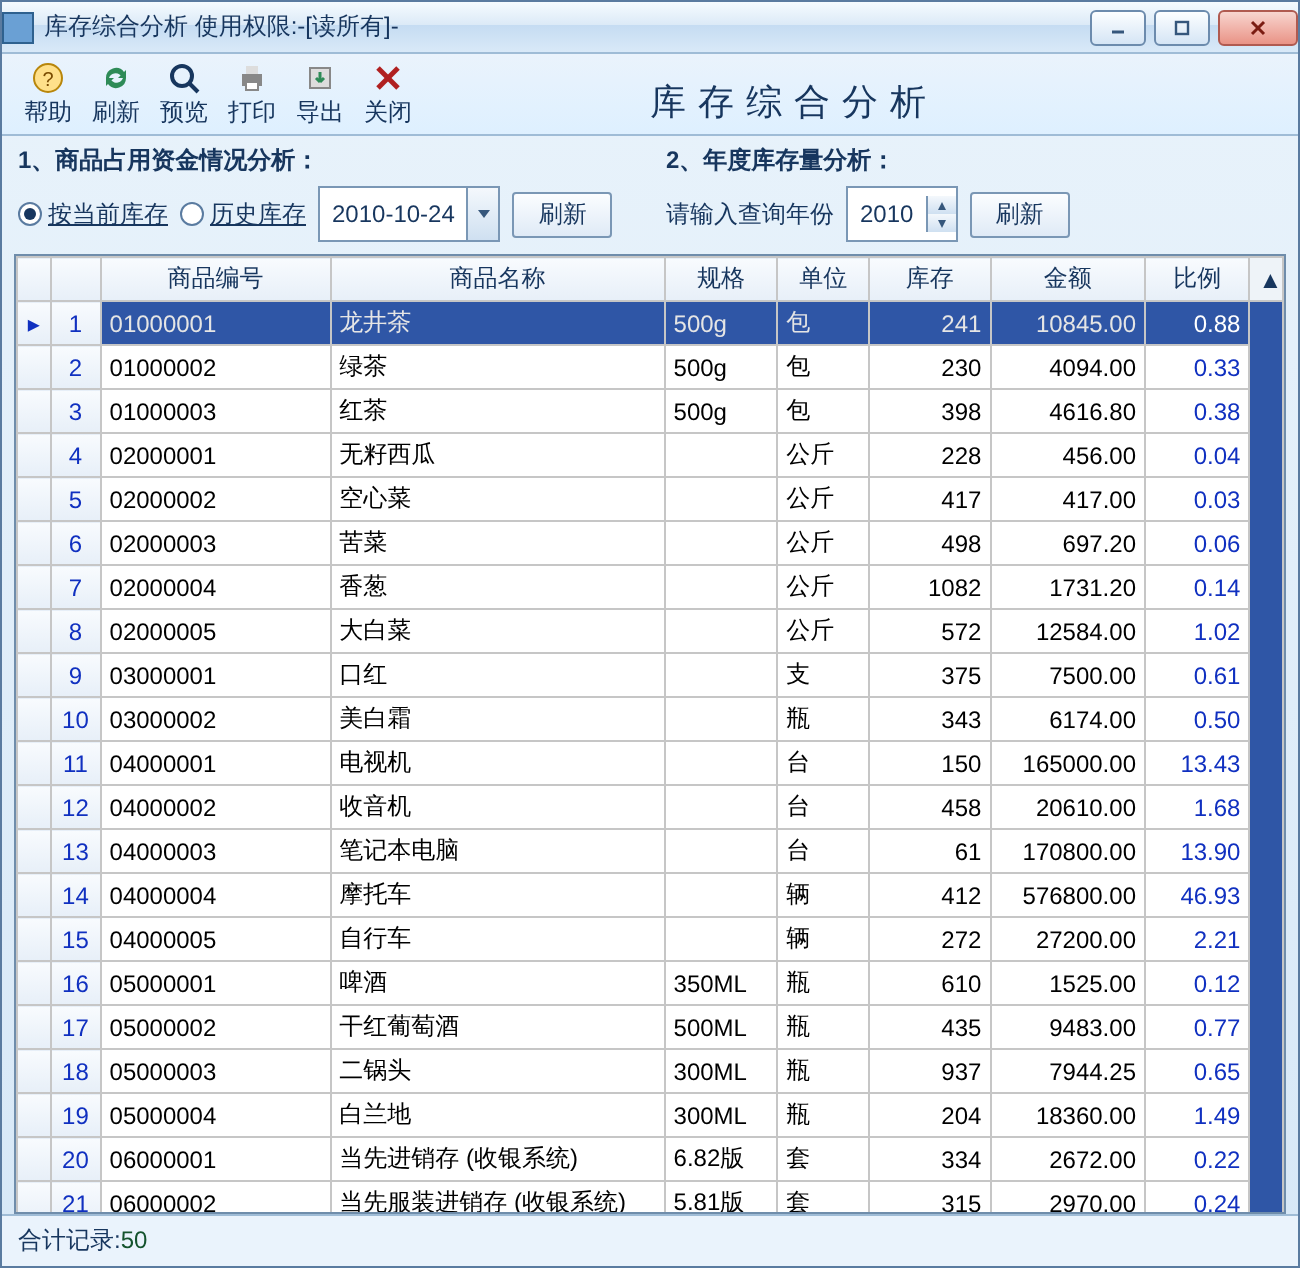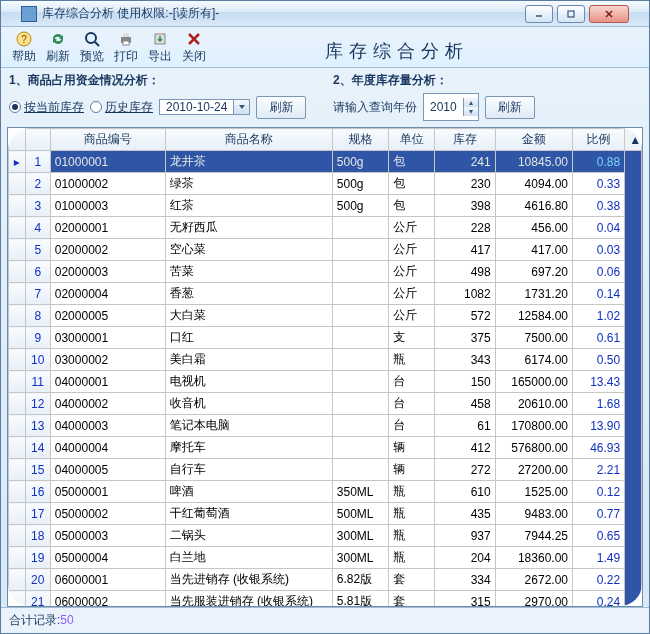--- a/index.html
+++ b/index.html
@@ -1,63 +1,63 @@
 <!DOCTYPE html>
 <html><head>
 <meta charset="utf-8">
 <style>
   * { box-sizing: border-box; }
   html, body { margin:0; padding:0; font-family: "Microsoft YaHei","SimSun",Arial,sans-serif; font-size:12px; background:#d6d6d6; }
   .window { width:650px; height:634px; margin:0 auto; background: linear-gradient(to bottom,#e9f3fb,#d7e8f7); border:1px solid #5a7ba0; position:relative; display:flex; flex-direction:column; }
   
-  .titlebar { height:26px; background: linear-gradient(to bottom,#f5fbff 0%,#dceaf7 45%,#c5dcf2 46%,#d9e9f8 100%); border-bottom:1px solid #9fbcd6; display:flex; align-items:center; padding:0 20px; }
+  .titlebar { height:26px; background: linear-gradient(to bottom,#f5fbff 0%,#dceaf7 45%,#c5dcf2 46%,#d9e9f8 100%); border-bottom:1px solid #9fbcd6; display:flex; align-items:center; padding:0 0; }
   .titlebar .icon { width:16px; height:16px; background:#6aa0d4; border:1px solid #2e618f; margin-right:5px; }
   .titlebar .text { flex:1; color:#17365e; font-size:12px; white-space:nowrap; }
   .titlebar .winbtns { display:flex; gap:4px; }
   .winbtn { width:28px; height:18px; border:1px solid #6c8bad; border-radius:3px; background: linear-gradient(to bottom,#fcfeff,#d5e5f5); display:flex; align-items:center; justify-content:center; color:#36577c; }
   .winbtn.close { width:40px; background: linear-gradient(to bottom,#f8d5cf,#e99386); border-color:#b05a50; color:#7b1c12; }
   .winbtn svg { width:10px; height:10px; }
   
   .toolbar { display:flex; align-items:flex-end; padding:2px 6px 4px 6px; border-bottom:1px solid #9fbcd6; background: linear-gradient(to bottom,#eaf3fc,#def0ff); }
   .tbtn { width:34px; text-align:center; color:#17365e; cursor:pointer; }
   .tbtn .ticon { height:20px; display:flex; align-items:center; justify-content:center; }
   .tbtn .ticon svg { width:18px; height:18px; }
   .tbtn .tlab { font-size:12px; line-height:14px; }
   .bigtitle { flex:1; text-align:center; font-family:"SimSun","KaiTi",serif; font-size:18px; color:#17365e; letter-spacing:6px; padding-right:60px; }
   
   .filters { display:flex; padding:4px 8px; gap:16px; align-items:center;justify-content:center; }
   .filters .section { display:flex; align-items:center; gap:6px; color:#17365e; }
   .filters .hdr { font-weight:bold; }
   .radio { display:flex; align-items:center; gap:3px;text-decoration:underline; }
   .radio .dot { width:12px; height:12px; border:1px solid #5a7ba0; border-radius:50%; background:#fff; display:flex; align-items:center; justify-content:center; }
   .radio .dot.sel::after { content:""; width:6px; height:6px; border-radius:50%; background:#17365e; }
-  .combo { display:flex; align-items:center; border:1px solid #7a97b5; background:#fff; height:16px; }
+  .combo { display:flex; align-items:center; border:1px solid #7a97b5; background:#fff; height:28px; }
   .combo span { padding:0 6px; }
   .combo .drop { width:16px; height:100%; border-left:1px solid #7a97b5; background:linear-gradient(to bottom,#f4f8fc,#cfe0f1); display:flex; align-items:center; justify-content:center; }
   .combo .drop svg { width:8px; height:8px; }
   .spin { display:flex; align-items:center; border:1px solid #7a97b5; background:#fff; height:28px; }
   .spin span { padding:0 6px; }
   .spin .spbtns { display:flex; flex-direction:column; border-left:1px solid #7a97b5; }
   .spin .spb { width:14px; height:9px; background:linear-gradient(to bottom,#f4f8fc,#cfe0f1); display:flex; align-items:center; justify-content:center; }
   .spin .spb svg { width:6px; height:6px; }
   .btn { border:1px solid #7a97b5; background:linear-gradient(to bottom,#fbfdff,#dfeaf6); padding:2px 12px; border-radius:2px; color:#17365e; cursor:pointer; }
   
   .gridwrap { flex:1; margin:2px 6px 0 6px; border:1px solid #6f8dab; background:#fff; display:flex; flex-direction:column; overflow:hidden; }
-  .grid { flex:1; overflow:hidden; position:relative;border-radius:22px; }
+  .grid { flex:1; overflow:hidden; position:relative; }
   table { border-collapse:collapse; width:100%; table-layout:fixed; }
   th, td { border:1px solid #c6c6c6; padding:2px 4px; height:20px; font-size:12px; white-space:nowrap; overflow:hidden; }
   th { background:linear-gradient(to bottom,#f8fbfe,#e7eff8); color:#17365e; font-weight:normal; text-align:center; }
   td.num { text-align:right; }
   td.rowidx { color:#1030c0; text-align:center; background:linear-gradient(to bottom,#f8fbfe,#e7eff8); }
   td.ratio { color:#1030c0; text-align:right; }
   tr.sel td { background:#2f56a6; color:#e5e5e5; }
   tr.sel td.rowidx { background:linear-gradient(to bottom,#f8fbfe,#e7eff8); color:#1030c0; }
-  tr.sel td.ratio { color:#7dd3fc; }
+  tr.sel td.ratio { color:#ffffff; }
   .footer { border-top:1px solid #9fbcd6; padding:4px 8px; background:#eaf3fc; color:#17365e; }
-  .footer .cnt { color:#8b5cf6;text-align:right; }
+  .footer .cnt { color:#14532d;text-align:right; }
   .col-arrow { width:16px; }
   .col-idx { width:24px; }
   .col-code { width:110px; }
   .col-name { width:160px; }
   .col-spec { width:54px; }
   .col-unit { width:44px; }
   .col-stock { width:58px; }
   .col-amount { width:74px; }
   .col-ratio { width:50px; }
   .col-scroll { width:16px; }

